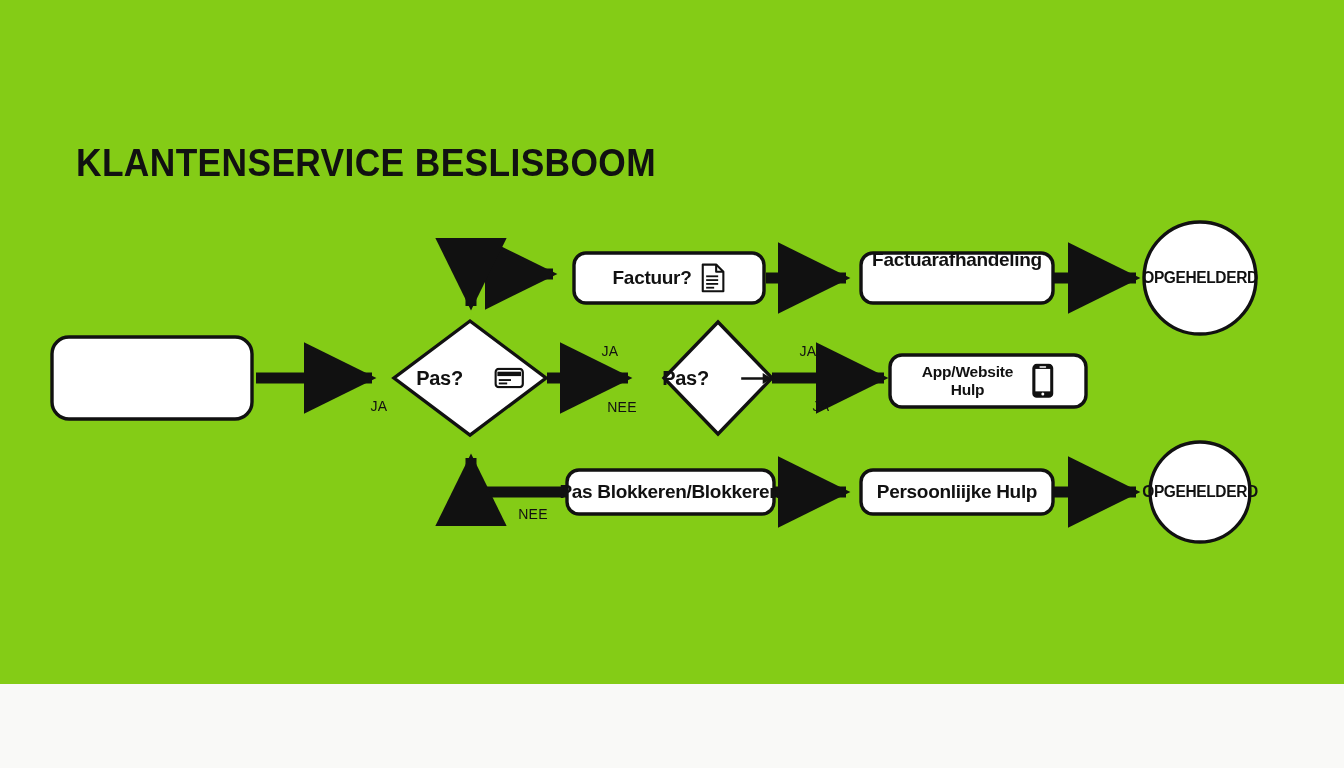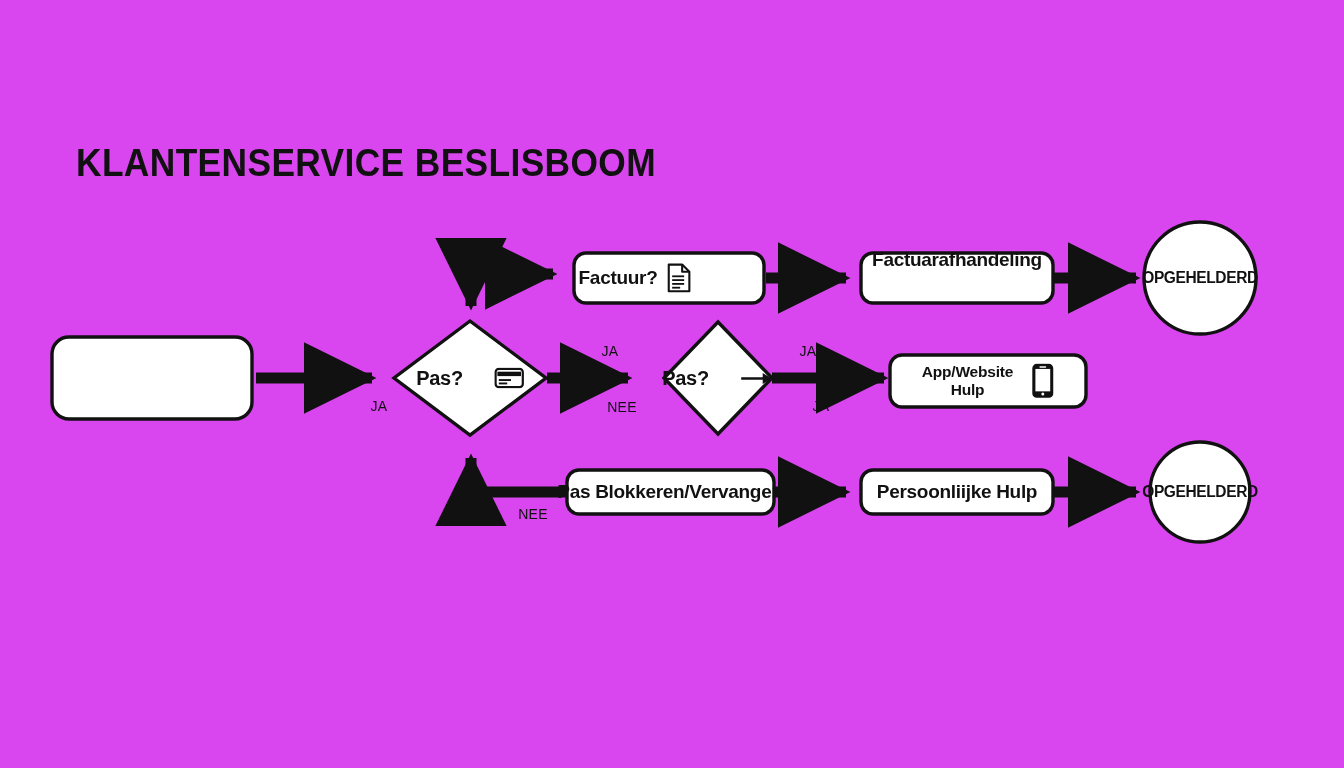--- a/index.html
+++ b/index.html
@@ -10,22 +10,22 @@
     width: 1344px;
     height: 768px;
     background: #f9f9f7;
     font-family: "Liberation Sans", sans-serif;
     overflow: hidden;
     position: relative;
   }
   #stage {
     position: relative;
     width: 1344px;
-    height: 768px;
-    background: #d946ef;
+    height: 684px;
+    background: #84cc16;
   }
   #flow-svg {
     position: absolute;
     left: 0;
     top: 0;
     width: 1344px;
     height: 768px;
   }
   .title {
     position: absolute;
@@ -154,21 +154,21 @@
   <div class="node-text dia-text" style="left:718px; top:378px;">
     <span class="txt">Pas?</span>
     <span class="icon-box">
       <svg width="34" height="16" viewBox="0 0 34 16">
         <path d="M1,8 L25,8" stroke="#111111" stroke-width="2.6" fill="none"></path>
         <path d="M22.5,2.4 L31.5,8 L22.5,13.6 z" fill="#111111"></path>
       </svg>
     </span>
   </div>
 
-  <div class="node-text proc-text" style="left:635px; top:278px;">
+  <div class="node-text proc-text" style="left:669px; top:278px;">
     <span class="txt">Factuur?</span>
     <span class="icon-box">
       <svg width="25" height="30" viewBox="0 0 25 30">
         <path d="M2.2,1.6 L15.6,1.6 L22.8,8.8 L22.8,28.2 L2.2,28.2 Z" fill="#ffffff" stroke="#111111" stroke-width="2.1" stroke-linejoin="round"></path>
         <path d="M15.6,1.6 L15.6,8.8 L22.8,8.8" fill="none" stroke="#111111" stroke-width="2.1" stroke-linejoin="round"></path>
         <rect x="5.6" y="12.4" width="12.0" height="1.8" fill="#111111"></rect>
         <rect x="5.6" y="16.2" width="12.0" height="1.8" fill="#111111"></rect>
         <rect x="5.6" y="20.0" width="12.0" height="1.8" fill="#111111"></rect>
         <rect x="5.6" y="23.8" width="8.0" height="1.8" fill="#111111"></rect>
       </svg>
@@ -188,21 +188,21 @@
       <svg width="22" height="35" viewBox="0 0 22 35">
         <rect x="1.5" y="1.5" width="19" height="32" rx="3.4" ry="3.4" fill="#111111" stroke="#111111" stroke-width="2"></rect>
         <rect x="3.6" y="5.6" width="14.8" height="22.4" fill="#ffffff"></rect>
         <rect x="7.6" y="3.0" width="6.8" height="1.3" rx="0.65" fill="#ffffff"></rect>
         <circle cx="11" cy="30.7" r="1.5" fill="#ffffff"></circle>
       </svg>
     </span>
   </div>
 
   <div class="node-text proc-text" style="left:670px; top:492px;">
-    <span class="txt">Pas Blokkeren/Vervangen</span>
+    <span class="txt">Pas Blokkeren/Blokkeren</span>
   </div>
 
   <div class="node-text proc-text" style="left:957px; top:492px;">
     <span class="txt">Persoonliijke Hulp</span>
   </div>
 
   <div class="node-text term-text" style="left:1200px; top:278px;">
     <span class="txt">OPGEHELDERD</span>
   </div>
 

